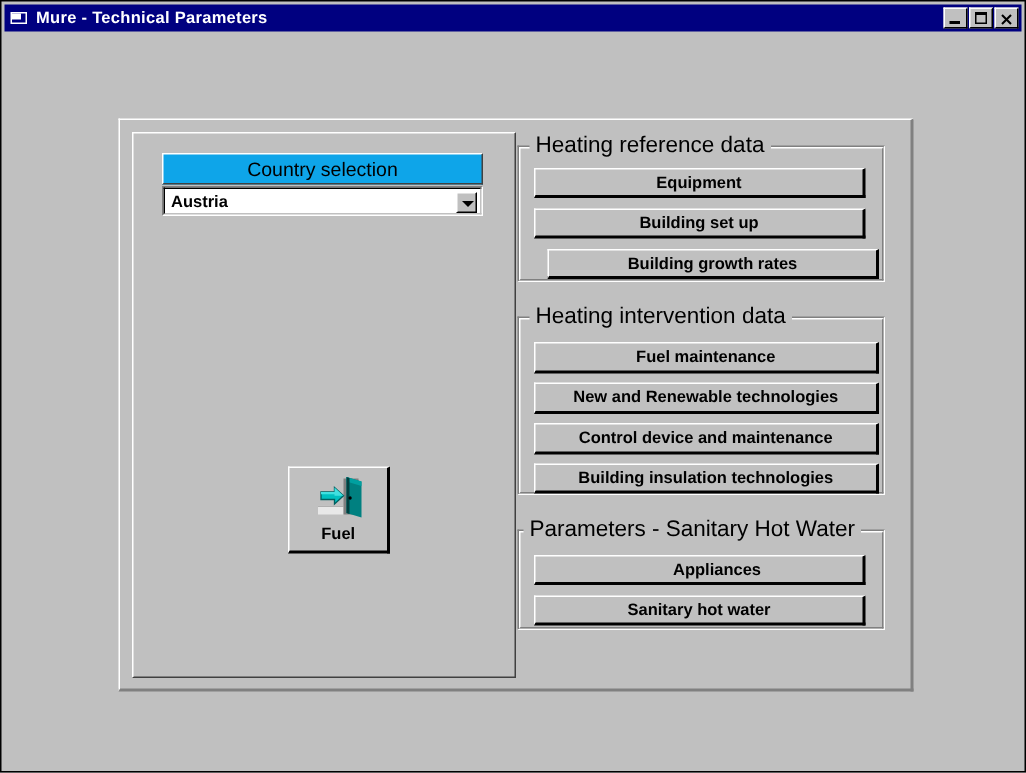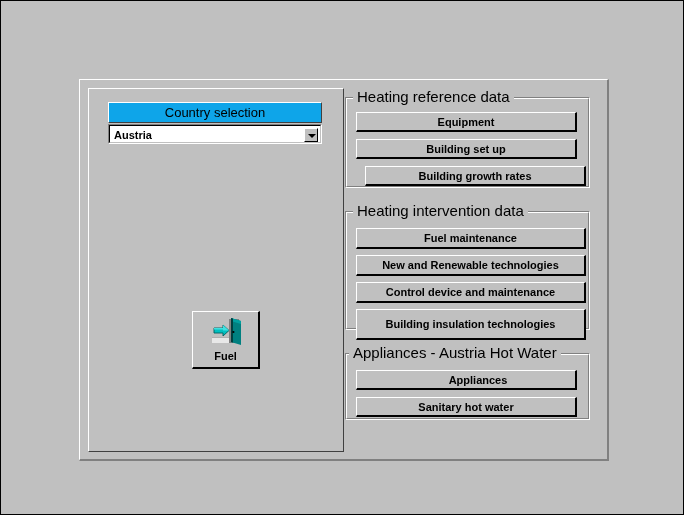--- a/index.html
+++ b/index.html
@@ -286,20 +286,40 @@
     cursor: default;
     white-space: nowrap;
     text-align: center;
   }
 </style>
 </head>
 <body>
 
 <div id="window">
 
+  <div id="titlebar">
+    <div id="title-icon">
+      <div class="ic-body"></div>
+      <div class="ic-page"></div>
+    </div>
+    <div id="title-text">Mure - Technical Parameters</div>
+    <div id="title-buttons">
+      <div class="tbtn min">
+          <div class="bar"></div>
+        </div>
+      <div class="tbtn max">
+          <div class="sq"></div>
+        </div>
+      <div class="tbtn close">
+        <svg width="14" height="12" viewBox="0 0 14 12">
+          <path d="M4 3 L10 9 M10 3 L4 9" stroke="#000000" stroke-width="1.4" fill="none"></path>
+        </svg>
+      </div>
+    </div>
+  </div>
 
   <div id="client">
 
     <div id="outer-panel">
 
       <div id="left-panel">
 
         <div id="country-label-box">
           <span>Country selection</span>
         </div>
@@ -346,27 +366,27 @@
       </div>
 
       <div class="groupbox" style="left:265px; top:122px; width:245px; height:128px;">
         <div class="gb-frame" style="top:9px;">
             <div class="gb-inner"></div>
           </div>
         <div class="gb-title">Heating intervention data</div>
         <div class="pbtn" style="left:11px; top:26px; width:230px; height:21px;">Fuel maintenance</div>
         <div class="pbtn" style="left:11px; top:53px; width:230px; height:21px;">New and Renewable technologies</div>
         <div class="pbtn" style="left:11px; top:80px; width:230px; height:21px;">Control device and maintenance</div>
-        <div class="pbtn" style="left:11px; top:107px; width:230px; height:31px;">Building insulation technologies</div>
+        <div class="pbtn" style="left:11px; top:107px; width:230px; height:20px;">Building insulation technologies</div>
       </div>
 
       <div class="groupbox" style="left:265px; top:264px; width:245px; height:76px;">
         <div class="gb-frame" style="top:9px;">
             <div class="gb-inner"></div>
           </div>
-        <div class="gb-title" style="left:4px;">Appliances - Austria Hot Water</div>
+        <div class="gb-title" style="left:4px;">Parameters - Sanitary Hot Water</div>
         <div class="pbtn" style="left:11px; top:26px; width:221px; height:20px;padding-left:24px;">Appliances</div>
         <div class="pbtn" style="left:11px; top:53px; width:221px; height:20px;">Sanitary hot water</div>
       </div>
 
     </div>
   </div>
 </div>
 
 </body></html>

